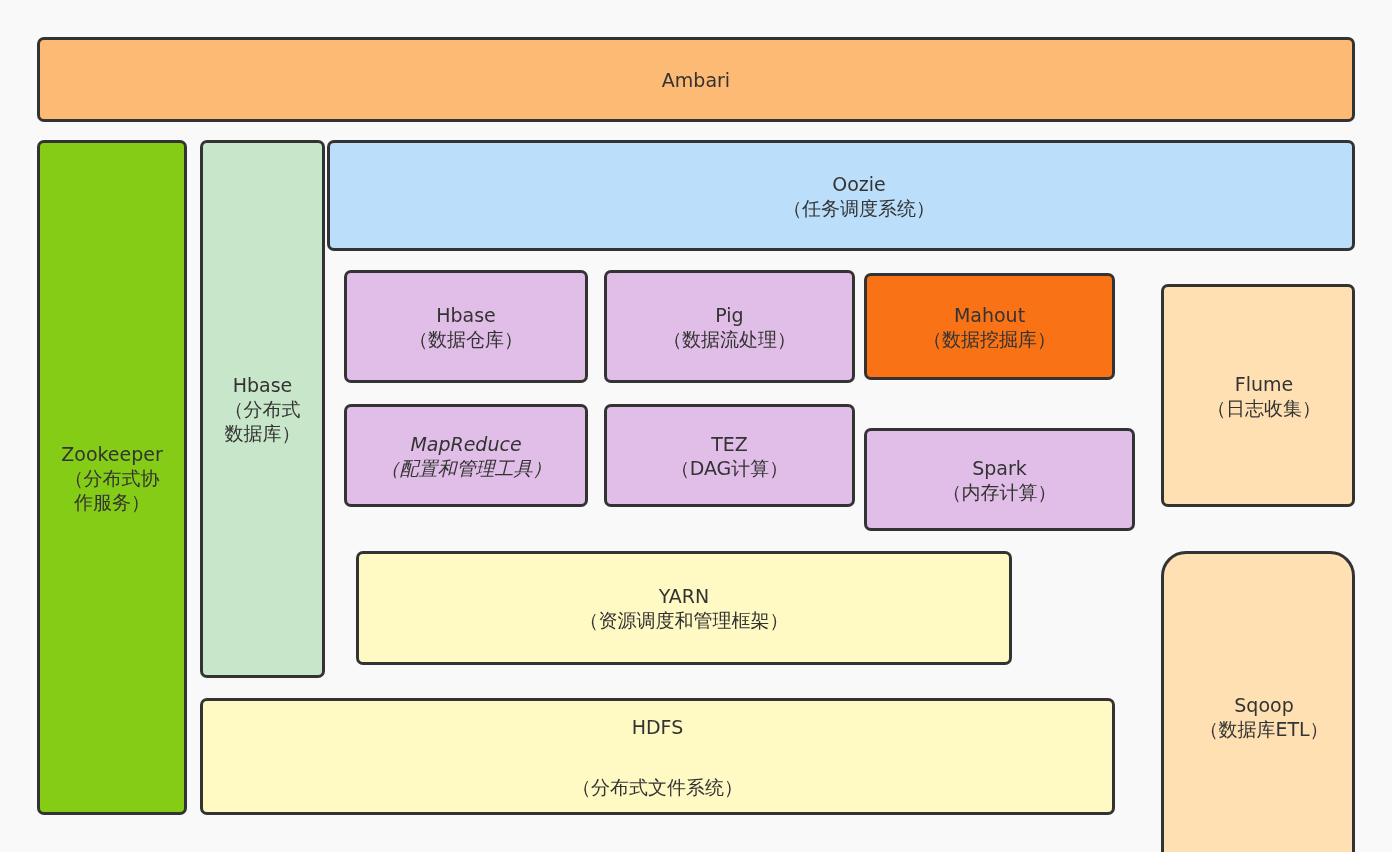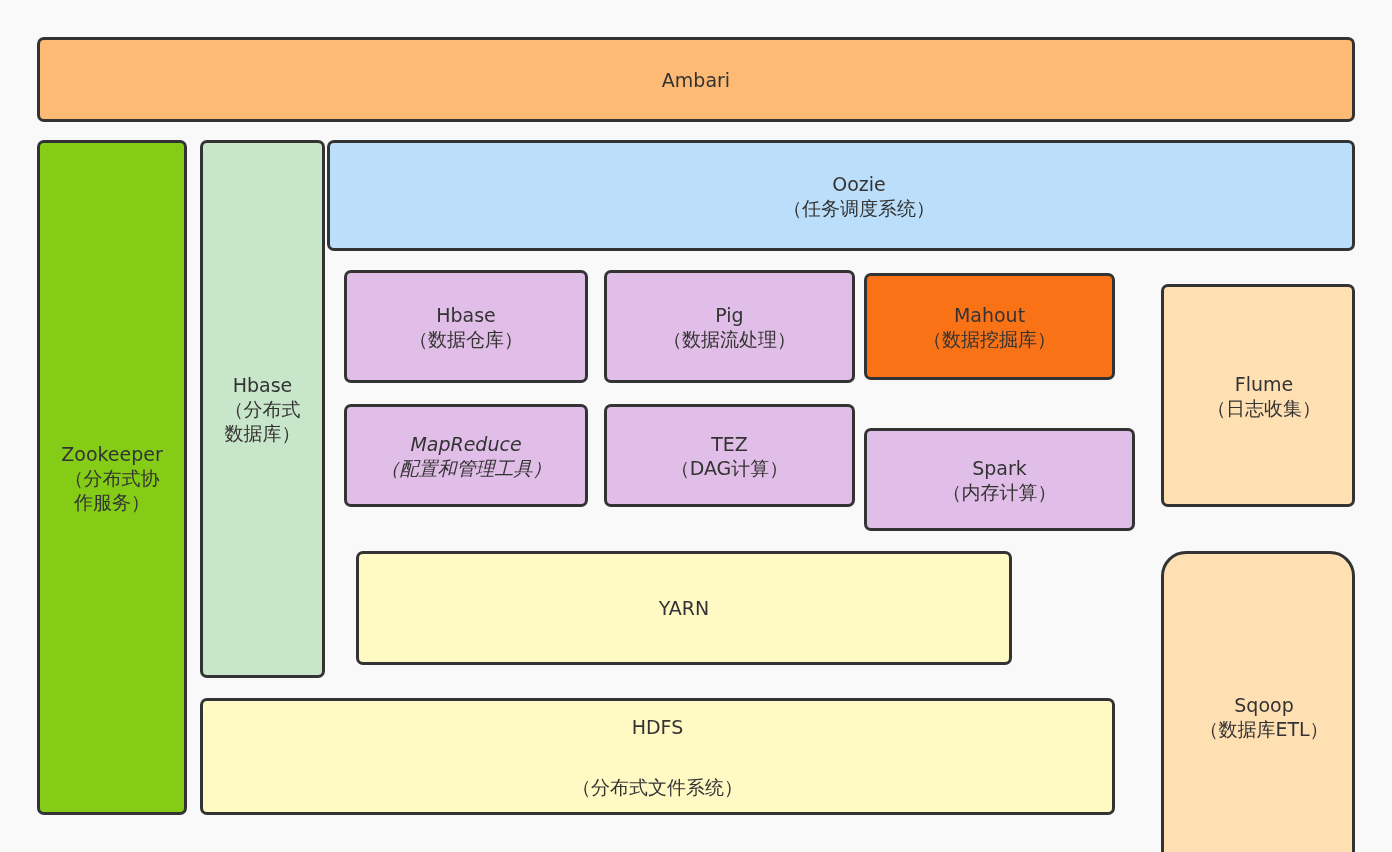--- a/index.html
+++ b/index.html
@@ -109,20 +109,21 @@
   <span class="desc">（内存计算）</span>
 </div>
 
 <div class="box orange" id="flume" style="background: rgb(255, 224, 178);">
   <span class="title">Flume</span>
   <span class="desc">（日志收集）</span>
 </div>
 
 <div class="box yellow" id="yarn" style="background: rgb(255, 249, 196);">
   <span class="title">YARN</span>
+  <span class="desc">（资源调度和管理框架）</span>
 </div>
 
 <div class="box orange" id="sqoop" style="background: rgb(255, 224, 178);">
   <span class="title">Sqoop</span>
   <span class="desc">（数据库ETL）</span>
 </div>
 
 <div class="box yellow" id="hdfs" style="background: rgb(255, 249, 196); gap: 36px;">
   <span class="title">HDFS</span>
   <span class="desc">（分布式文件系统）</span>

